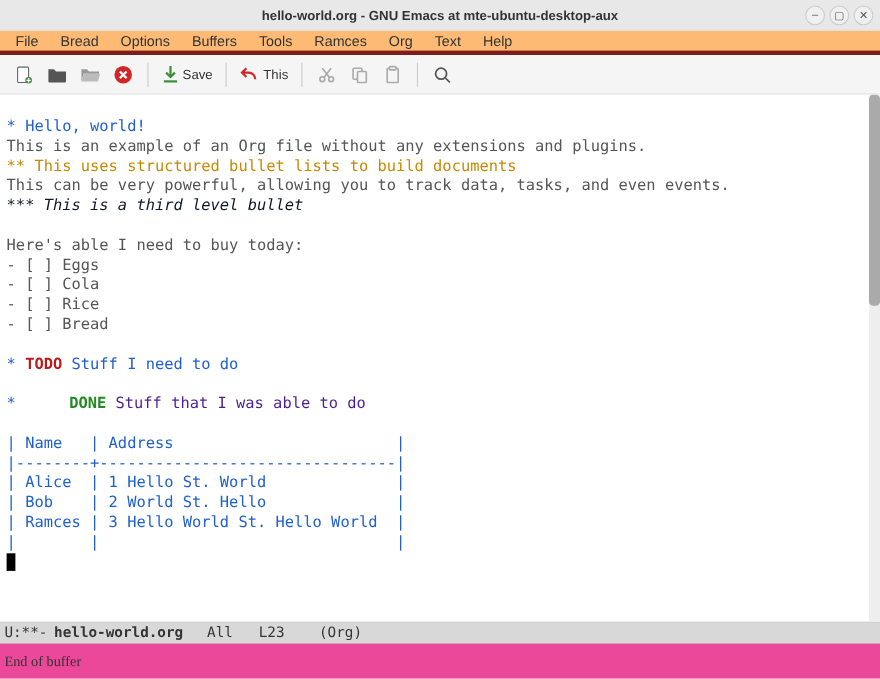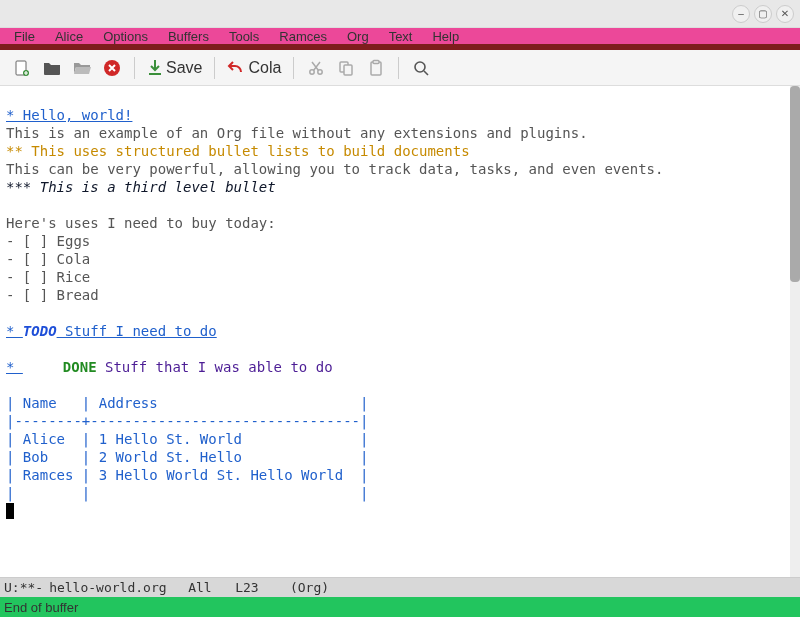--- a/index.html
+++ b/index.html
@@ -44,23 +44,23 @@
   align-items: center;
   justify-content: center;
   font-size: 10px;
   color: #555;
   cursor: pointer;
 }
 .menubar {
   height: 22px;
   display: flex;
   align-items: center;
-  background: #ec4899;
+  background: #fdba74;
   padding: 0 4px;
-  border-bottom: 6px solid #7f1d1d;
+  border-bottom: 4px solid #7f1d1d;
 }
 .menu-item {
   padding: 2px 10px;
   font-size: 13px;
   color: #333;
   cursor: pointer;
 }
 .toolbar {
   height: 36px;
   display: flex;
@@ -79,21 +79,21 @@
   cursor: pointer;
   padding: 0 4px;
   gap: 3px;
 }
 .tool-sep {
   width: 1px;
   height: 22px;
   background: #ccc;
   margin: 0 6px;
 }
-.tool-label { font-size: 16px; color: #333; }
+.tool-label { font-size: 12px; color: #333; }
 .editor {
   flex: 1;
   background: #fff;
   font-family: "DejaVu Sans Mono", monospace;
   font-size: 14px;
   line-height: 18px;
   padding: 2px 6px;
   white-space: pre;
   overflow: auto;
   color: #555;
@@ -109,24 +109,24 @@
 }
 .scrollthumb {
   position: absolute;
   right: 0;
   top: 0;
   width: 10px;
   height: 40%;
   background: #aaa;
   border-radius: 4px;
 }
-.h1 { color: #2060cc; text-decoration: underline; }
+.h1 { color: #2060cc; }
 .h2 { color: #c68a00; }
 .h3 { color: #0f172a; font-style: italic; }
-.todo { color: #1d4ed8; font-weight: bold; font-style: italic; }
+.todo { color: #b91c1c; font-weight: bold; }
 .done { color: #228b22; font-weight: bold; padding-left: 40px; }
 .dim { color: #4c1d95; }
 .tbl { color: #2060cc; }
 .body-text { color: #555; text-align: right; }
 .cursor {
   display: inline-block;
   width: 8px;
   height: 16px;
   background: #000;
   vertical-align: text-bottom;
@@ -135,47 +135,48 @@
   height: 20px;
   background: #d8d8d8;
   font-family: monospace;
   font-size: 13px;
   padding: 1px 4px;
   display: flex;
   align-items: center;
   color: #333;
   border-top: 1px solid #ccc;
 }
-.modeline .fname { font-weight: normal; margin: 0 6px; }
+.modeline .fname { font-weight: bold; margin: 0 6px; }
 .minibuffer {
-  height: 20px;
-  background: #22c55e;
-  font-family: Liberation Sans, sans-serif;
+  height: 32px;
+  background: #ec4899;
+  font-family: Liberation Serif, serif;
   font-size: 13px;
   padding: 1px 4px;
   color: #333;
   display: flex;
   align-items: center;
 }
 svg { display: block; }
 </style>
 </head>
 <body>
 
 <div class="titlebar">
+  <span class="titlebar-text">hello-world.org - GNU Emacs at mte-ubuntu-desktop-aux</span>
   <div class="window-controls">
     <div class="window-btn">–</div>
     <div class="window-btn">▢</div>
     <div class="window-btn">✕</div>
   </div>
 </div>
 
 <div class="menubar">
   <div class="menu-item">File</div>
-  <div class="menu-item">Alice</div>
+  <div class="menu-item">Bread</div>
   <div class="menu-item">Options</div>
   <div class="menu-item">Buffers</div>
   <div class="menu-item">Tools</div>
   <div class="menu-item">Ramces</div>
   <div class="menu-item">Org</div>
   <div class="menu-item">Text</div>
   <div class="menu-item">Help</div>
 </div>
 
 <div class="toolbar">
@@ -209,21 +210,21 @@
         <path d="M8 1v10M4 7l4 4 4-4" stroke="#3a8f3a" stroke-width="2" fill="none"></path>
         <rect x="2" y="14" width="12" height="2" fill="#3a8f3a"></rect>
       </svg>
     <span class="tool-label">Save</span>
   </div>
   <div class="tool-sep"></div>
   <div class="tool-btn">
     <svg width="18" height="16" viewBox="0 0 18 16">
         <path d="M14 12a6 6 0 0 0-6-6H3m3-4L2 6l4 4" stroke="#d02828" stroke-width="2" fill="none"></path>
       </svg>
-    <span class="tool-label">Cola</span>
+    <span class="tool-label">This</span>
   </div>
   <div class="tool-sep"></div>
   <div class="tool-btn">
     <svg width="18" height="18" viewBox="0 0 18 18">
         <circle cx="5" cy="13" r="2.2" fill="none" stroke="#aaa" stroke-width="1.5"></circle>
         <circle cx="13" cy="13" r="2.2" fill="none" stroke="#aaa" stroke-width="1.5"></circle>
         <path d="M6.5 11.5L13 3M11.5 11.5L5 3" stroke="#aaa" stroke-width="1.5"></path>
       </svg>
   </div>
   <div class="tool-btn">
@@ -247,21 +248,21 @@
   </div>
 </div>
 
 <div class="editor">
 <span class="h1">* Hello, world!</span>
 <span class="body-text">This is an example of an Org file without any extensions and plugins.</span>
 <span class="h2">** This uses structured bullet lists to build documents</span>
 <span class="body-text">This can be very powerful, allowing you to track data, tasks, and even events.</span>
 <span class="h3">*** This is a third level bullet</span>
 
-<span class="body-text">Here's uses I need to buy today:</span>
+<span class="body-text">Here's able I need to buy today:</span>
 <span class="body-text">- [ ] Eggs</span>
 <span class="body-text">- [ ] Cola</span>
 <span class="body-text">- [ ] Rice</span>
 <span class="body-text">- [ ] Bread</span>
 
 <span class="h1">* </span><span class="todo">TODO</span><span class="h1"> Stuff I need to do</span>
 
 <span class="h1">* </span><span class="done">DONE</span><span class="dim"> Stuff that I was able to do</span>
 
 <span class="tbl">| Name   | Address                        |</span>

